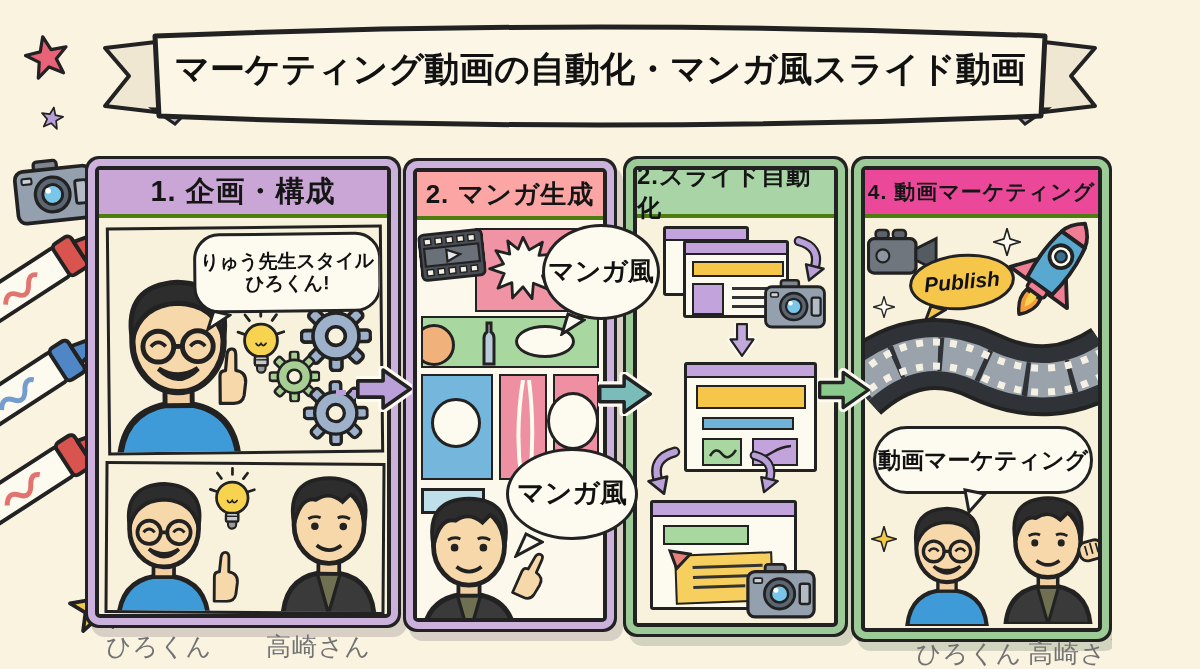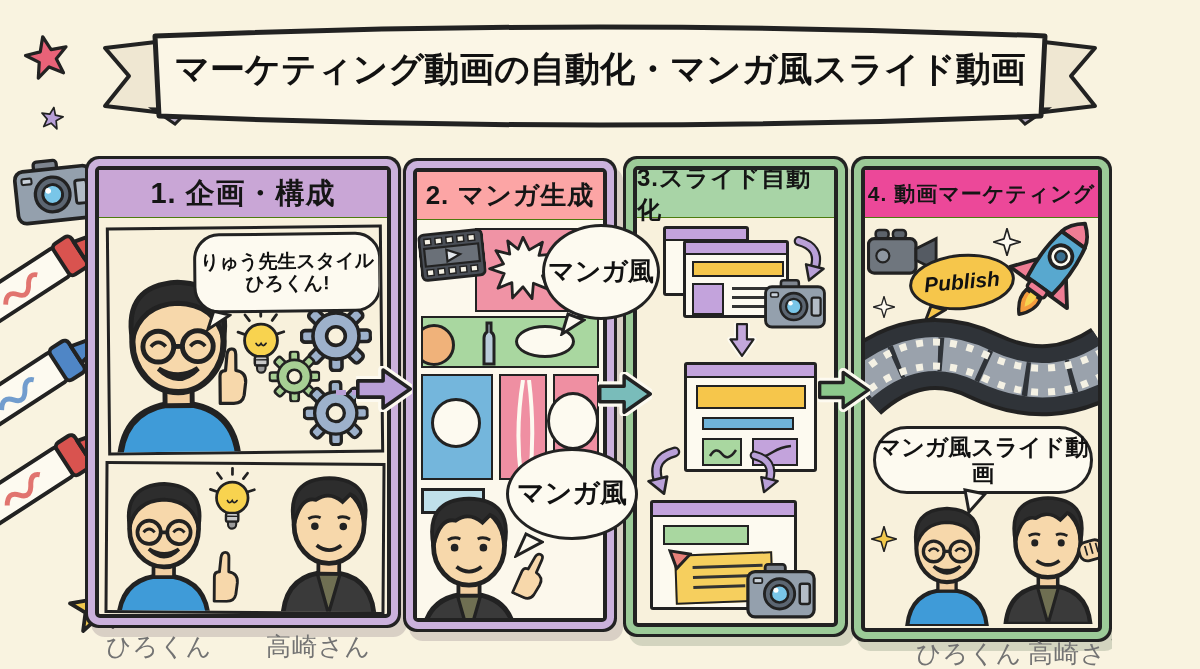--- a/index.html
+++ b/index.html
@@ -3,21 +3,21 @@
 <meta charset="utf-8">
 <style>
   *{margin:0;padding:0;box-sizing:border-box}
   html,body{background:#f9f3e0}
   body{font-family:"Liberation Sans","DejaVu Sans",sans-serif;color:#111}
   #stage{position:relative;width:1112px;height:669px;background:#f9f3e0;overflow:hidden}
   .abs{position:absolute}
   .panel{position:absolute;background:#f8f1dc;border:4px solid #222;border-radius:5px;overflow:hidden}
   .frame-purple{box-shadow:0 0 0 7px #cbb1dc,0 0 0 10px #222,6px 9px 0 10px rgba(70,50,80,.18)}
   .frame-green{box-shadow:0 0 0 7px #9ccb98,0 0 0 10px #222,6px 9px 0 10px rgba(40,70,45,.18)}
-  .phead{position:absolute;left:0;top:0;right:0;height:48px;border-bottom:1px solid #4d7c0f;display:flex;align-items:center;justify-content:center;font-weight:bold;letter-spacing:1px;color:#151515;z-index:3}
+  .phead{position:absolute;left:0;top:0;right:0;height:48px;border-bottom:4px solid #4d7c0f;display:flex;align-items:center;justify-content:center;font-weight:bold;letter-spacing:1px;color:#151515;z-index:3}
   .sub{position:absolute;border:3px solid #222;background:#f8f1dc;overflow:hidden}
   .bubble{position:absolute;background:#fdfaf0;border:3.5px solid #222;display:flex;flex-direction:column;align-items:center;justify-content:center;text-align:center;font-weight:bold;color:#111;line-height:1.15}
   .caption{position:absolute;font-weight:normal;font-size:25px;color:#737373;letter-spacing:1px}
   .bar{position:absolute;border:2.5px solid #222}
   .line{position:absolute;background:#333;height:3px}
   .win{position:absolute;background:#fdfaf0;border:3px solid #222;border-radius:3px;overflow:hidden}
   .tbar{position:absolute;left:0;top:0;right:0;background:#c3a3dc;border-bottom:2.5px solid #222}
 </style>
 </head>
 <body>
@@ -329,21 +329,21 @@
 <div class="bubble" style="left:542px;top:224px;width:118px;height:96px;border-radius:50%;font-size:26px;z-index:40">マンガ風</div>
 <svg class="abs" style="left:558px;top:312px;width:28px;height:24px;z-index:40">
       <polygon points="4,22 10,2 26,8" fill="#fdfaf0" stroke="#222" stroke-width="3"></polygon>
     </svg>
 <div class="bubble" style="left:506px;top:448px;width:132px;height:92px;border-radius:50%;font-size:27px;z-index:40">マンガ風</div>
 <svg class="abs" style="left:514px;top:532px;width:30px;height:26px;z-index:40">
       <polygon points="2,24 12,2 28,10" fill="#fdfaf0" stroke="#222" stroke-width="3"></polygon>
     </svg>
 
 <div class="panel frame-green" style="left:633px;top:166px;width:205px;height:461px">
-  <div class="phead" style="background:#a8d4a6;font-size:24px">3.スライド自動化</div>
+  <div class="phead" style="background:#a8d4a6;font-size:24px">2.スライド自動化</div>
 
   <div class="win" style="left:26px;top:56px;width:86px;height:70px">
     <div class="tbar" style="height:12px"></div>
   </div>
   <div class="win" style="left:46px;top:70px;width:106px;height:78px">
     <div class="tbar" style="height:12px"></div>
     <div class="bar" style="left:6px;top:18px;width:92px;height:16px;background:#f6c64b"></div>
     <div class="bar" style="left:6px;top:40px;width:32px;height:32px;background:#c3a3dc"></div>
     <div class="line" style="left:46px;top:44px;width:50px"></div>
     <div class="line" style="left:46px;top:53px;width:50px"></div>
@@ -420,21 +420,21 @@
 
   <svg class="abs" style="left:-8px;top:138px;width:254px;height:126px" viewBox="0 0 254 126">
     <path d="M0,80 Q60,26 127,58 T254,50" fill="none" stroke="#222" stroke-width="72"></path>
     <path d="M0,80 Q60,26 127,58 T254,50" fill="none" stroke="#2f3338" stroke-width="64"></path>
     <path d="M0,80 Q60,26 127,58 T254,50" fill="none" stroke="#9aa2ac" stroke-width="34"></path>
     <path d="M0,80 Q60,26 127,58 T254,50" fill="none" stroke="#2f3338" stroke-width="34" stroke-dasharray="5 40"></path>
     <path d="M0,68 Q60,14 127,46 T254,38" fill="none" stroke="#f4f1e4" stroke-width="7" stroke-dasharray="7 10"></path>
     <path d="M0,92 Q60,38 127,70 T254,62" fill="none" stroke="#f4f1e4" stroke-width="7" stroke-dasharray="7 10"></path>
   </svg>
 
-  <div class="bubble" style="left:8px;top:256px;width:220px;height:68px;border-radius:42px;font-size:23px;z-index:5">マンガ風スライド動画</div>
+  <div class="bubble" style="left:8px;top:256px;width:220px;height:68px;border-radius:42px;font-size:23px;z-index:5">動画マーケティング</div>
   <svg class="abs" style="left:96px;top:318px;width:26px;height:26px;z-index:5">
         <polygon points="8,24 4,2 24,6" fill="#fdfaf0" stroke="#222" stroke-width="3"></polygon>
       </svg>
 
   <svg class="abs" style="left:6px;top:356px;width:26px;height:26px;color:#f2c94c">
         <use href="#star4"></use>
       </svg>
   <svg class="abs" style="left:32px;top:330px;width:100px;height:126px;color:#3f9bd8">
         <use href="#person-g"></use>
       </svg>

